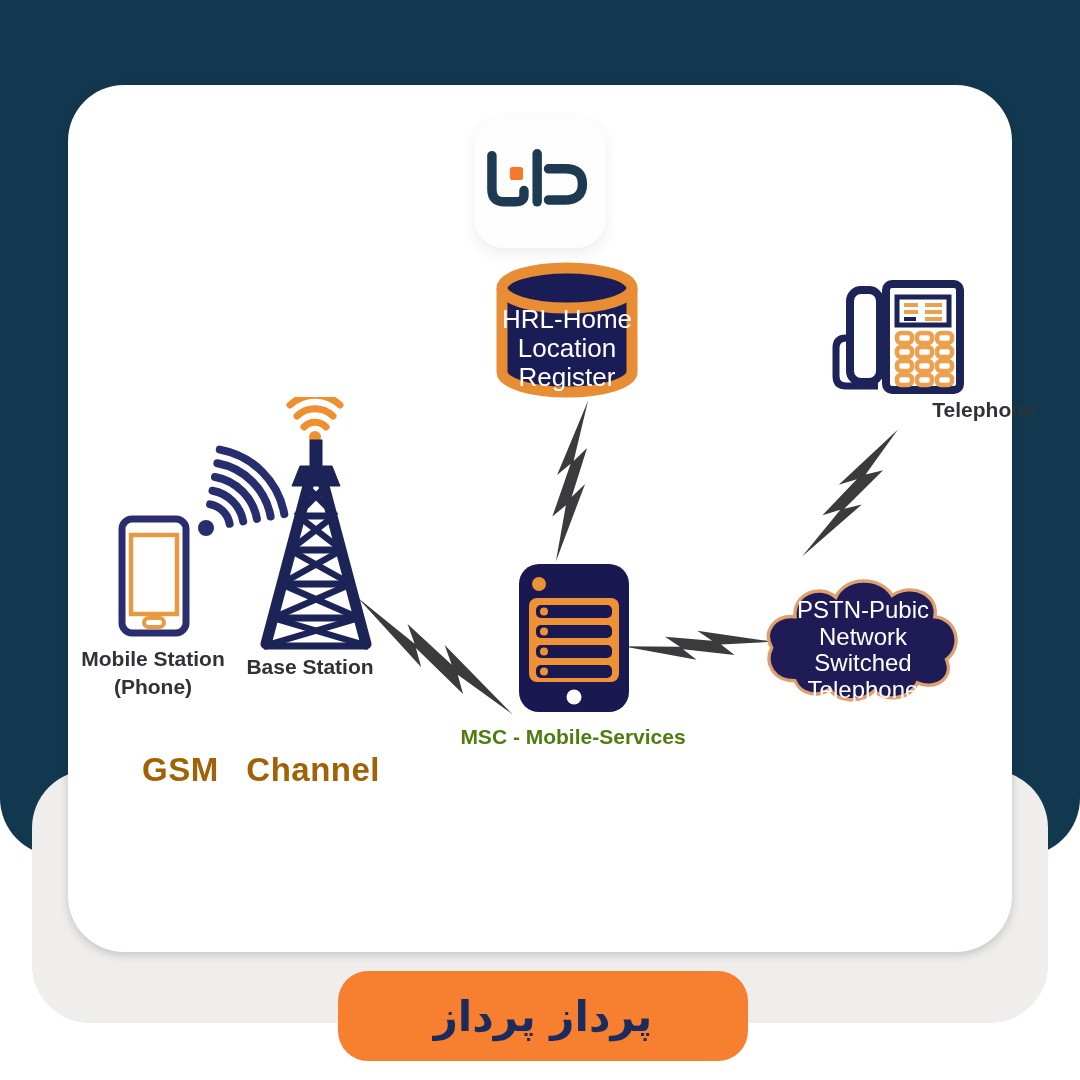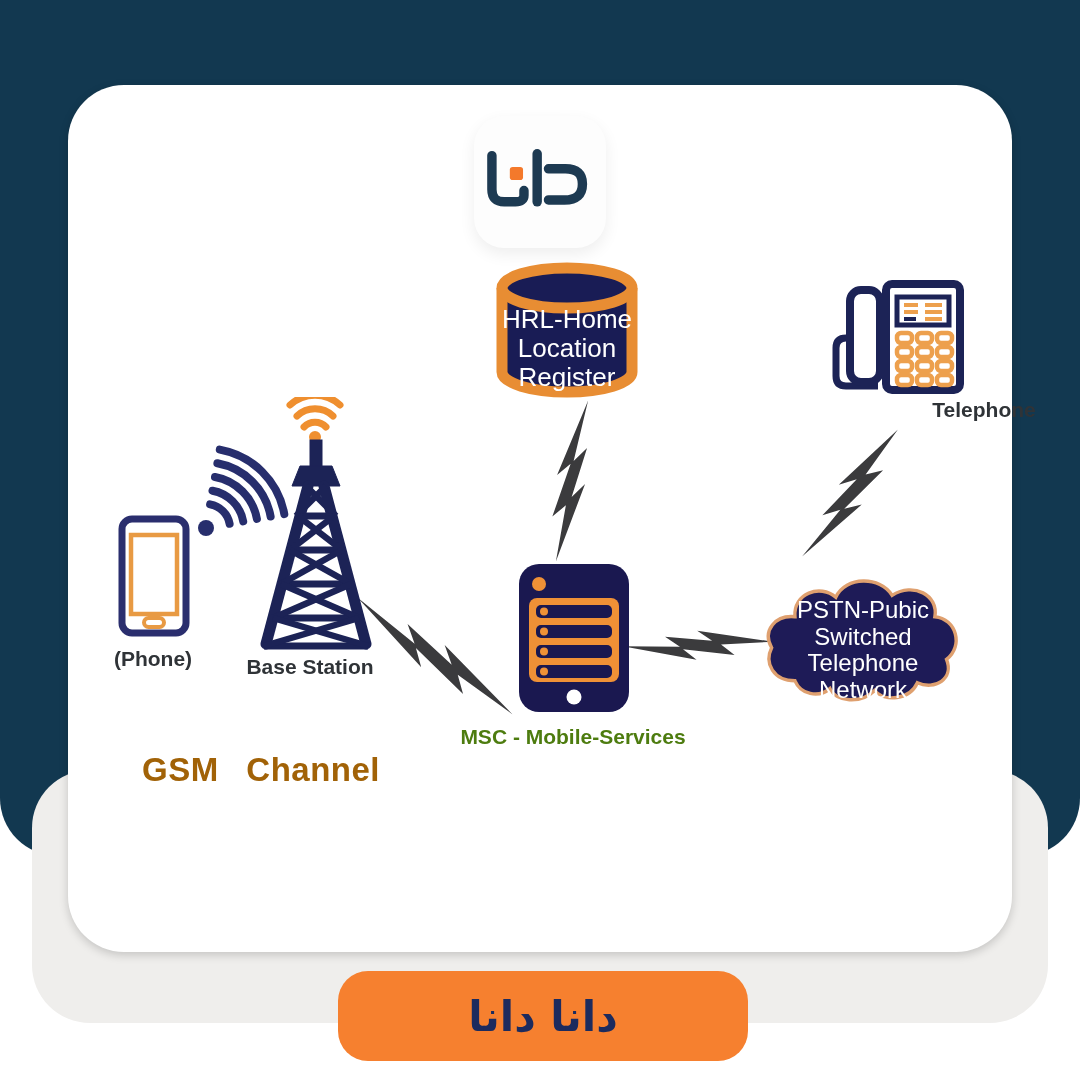--- a/index.html
+++ b/index.html
@@ -129,20 +129,21 @@
   <circle cx="14" cy="96" r="8" fill="#272e6d"></circle>
   <g fill="none" stroke="#272e6d" stroke-width="8" stroke-linecap="round">
     <path d="M18.1,72.4 A24,24 0 0 1 37.6,91.8"></path>
     <path d="M20.5,58.7 A38,38 0 0 1 51.2,89.4"></path>
     <path d="M23.0,45.0 A52,52 0 0 1 64.9,86.9"></path>
     <path d="M25.4,31.3 A66,66 0 0 1 78.6,84.5"></path>
     <path d="M27.8,17.6 A80,80 0 0 1 92.3,82.1"></path>
   </g>
 </svg>
 <div class="lbl lbl-2l abs" style="left:58px;top:645px;width:190px">
+  <div>Mobile Station</div>
   <div>(Phone)</div>
 </div>
 
 <svg class="abs node" style="left:284px;top:397px" width="62" height="44" viewBox="0 0 62 44">
   <circle cx="31" cy="40" r="6" fill="#ef8f2f"></circle>
   <g fill="none" stroke="#ef8f2f" stroke-width="7" stroke-linecap="round">
     <path d="M20,30 A15,15 0 0 1 42,30"></path>
     <path d="M13,19 A26,26 0 0 1 49,19"></path>
     <path d="M6,8  A37,37 0 0 1 56,8"></path>
   </g>
@@ -199,19 +200,19 @@
 </div>
 
 <svg class="abs node" style="left:760px;top:572px" width="204" height="136" viewBox="0 0 210 140">
   <path d="M36,112 C14,112 4,94 12,78 C2,60 16,44 36,46 C34,22 62,12 78,26
            C88,4 124,4 136,24 C158,10 184,24 180,46 C202,48 210,76 192,90
            C200,110 180,122 162,114 C154,132 128,134 118,122 C104,136 78,134 72,120
            C60,130 42,126 36,112 Z" fill="#1e1b57" stroke="#dfa06f" stroke-width="3.5"></path>
 </svg>
 <div class="node-text pstn-text">
   <div>PSTN-Pubic</div>
+  <div>Network</div>
   <div>Switched Telephone</div>
-  <div>Network</div>
 </div>
 
 <div class="abs gsm-title">GSM Channel</div>
 
-<button class="abs footer-btn">دانا دانا</button>
+<button class="abs footer-btn">پرداز پرداز</button>
 
 </body></html>

